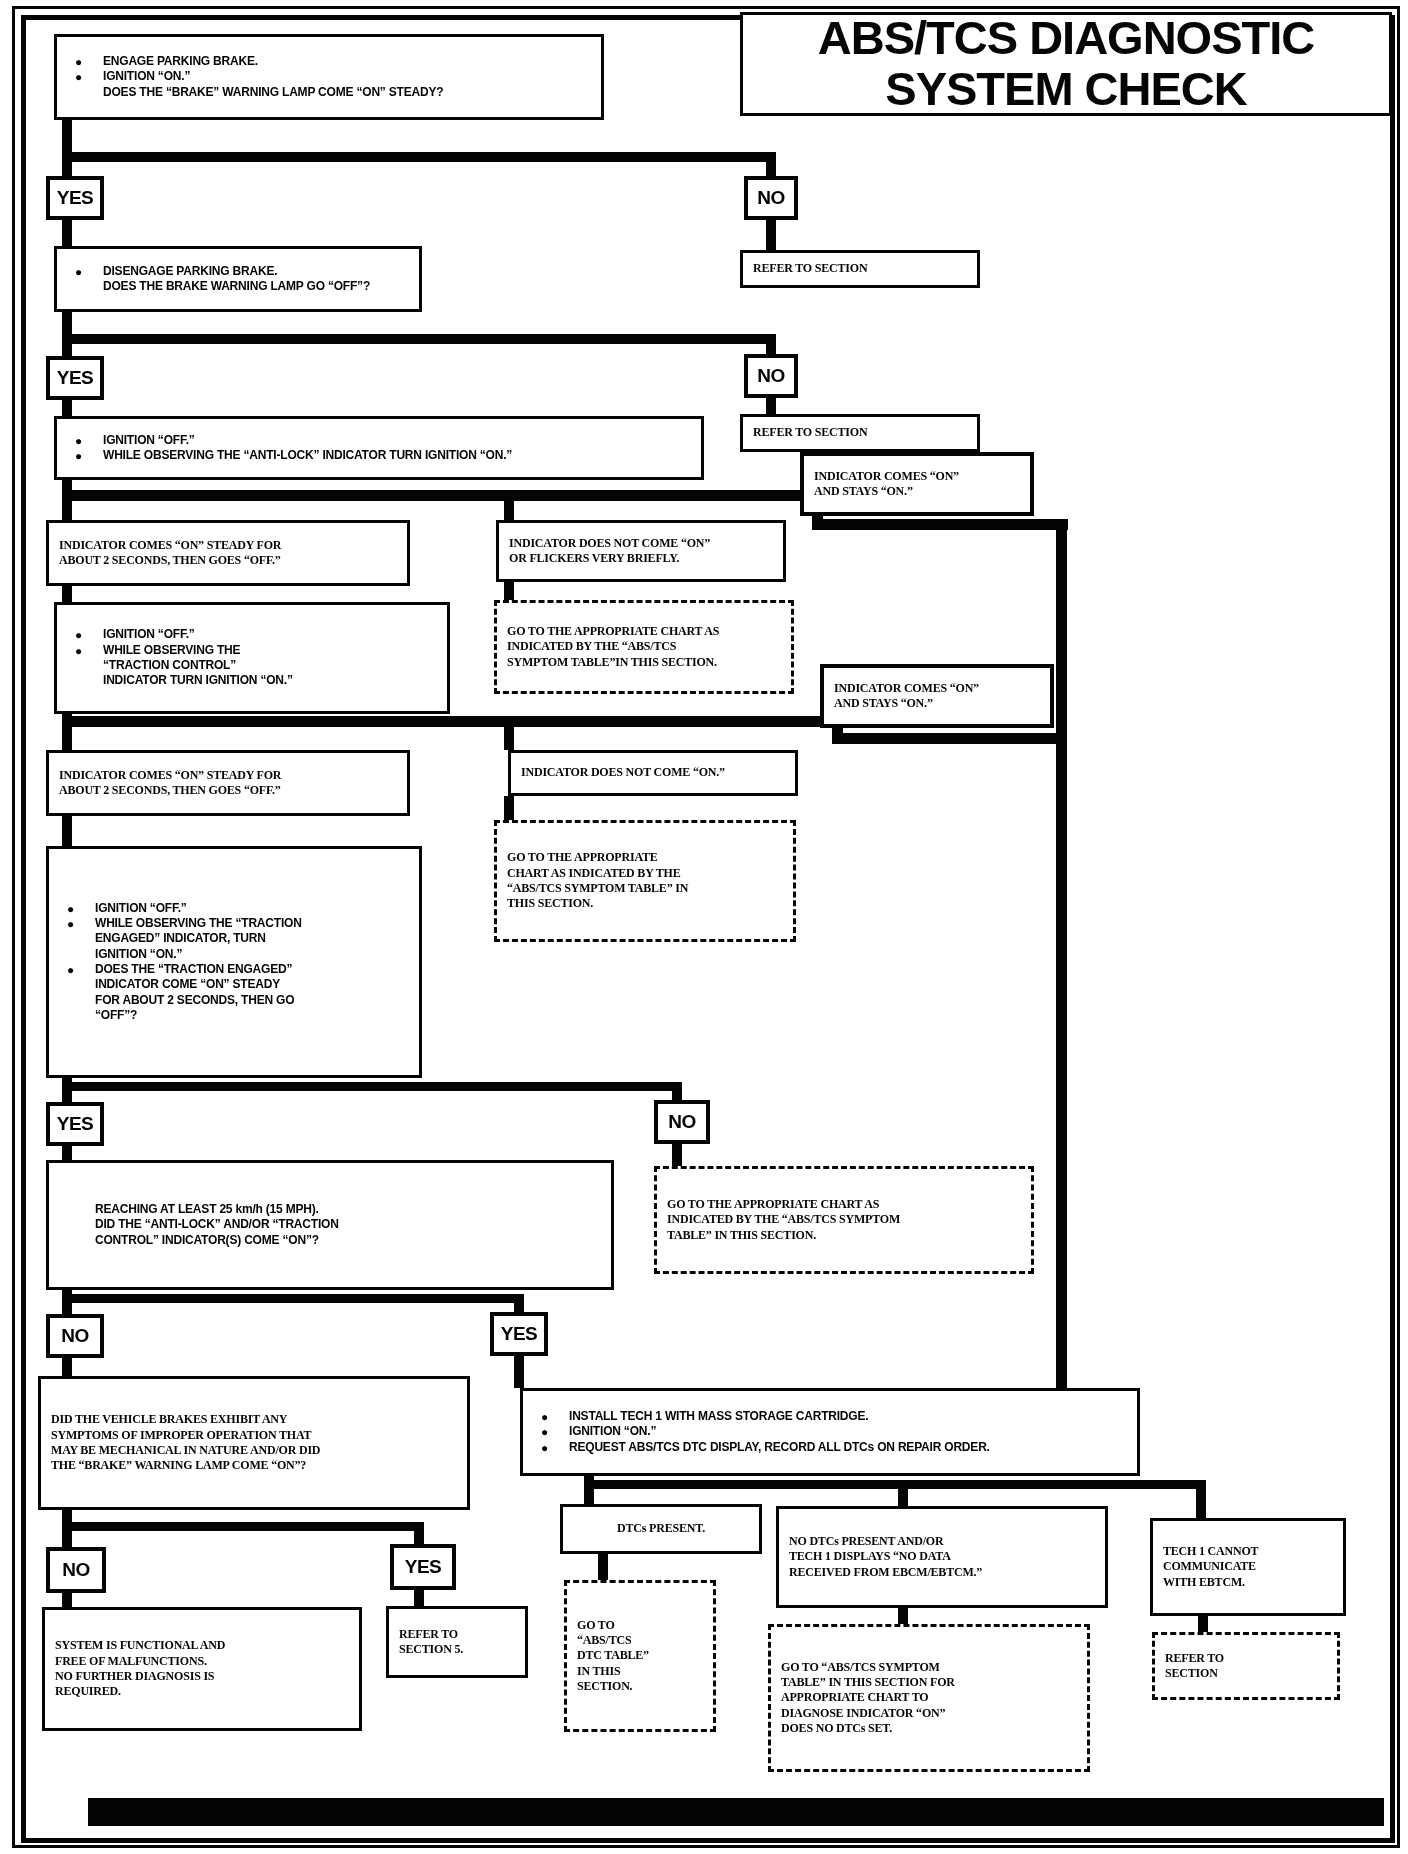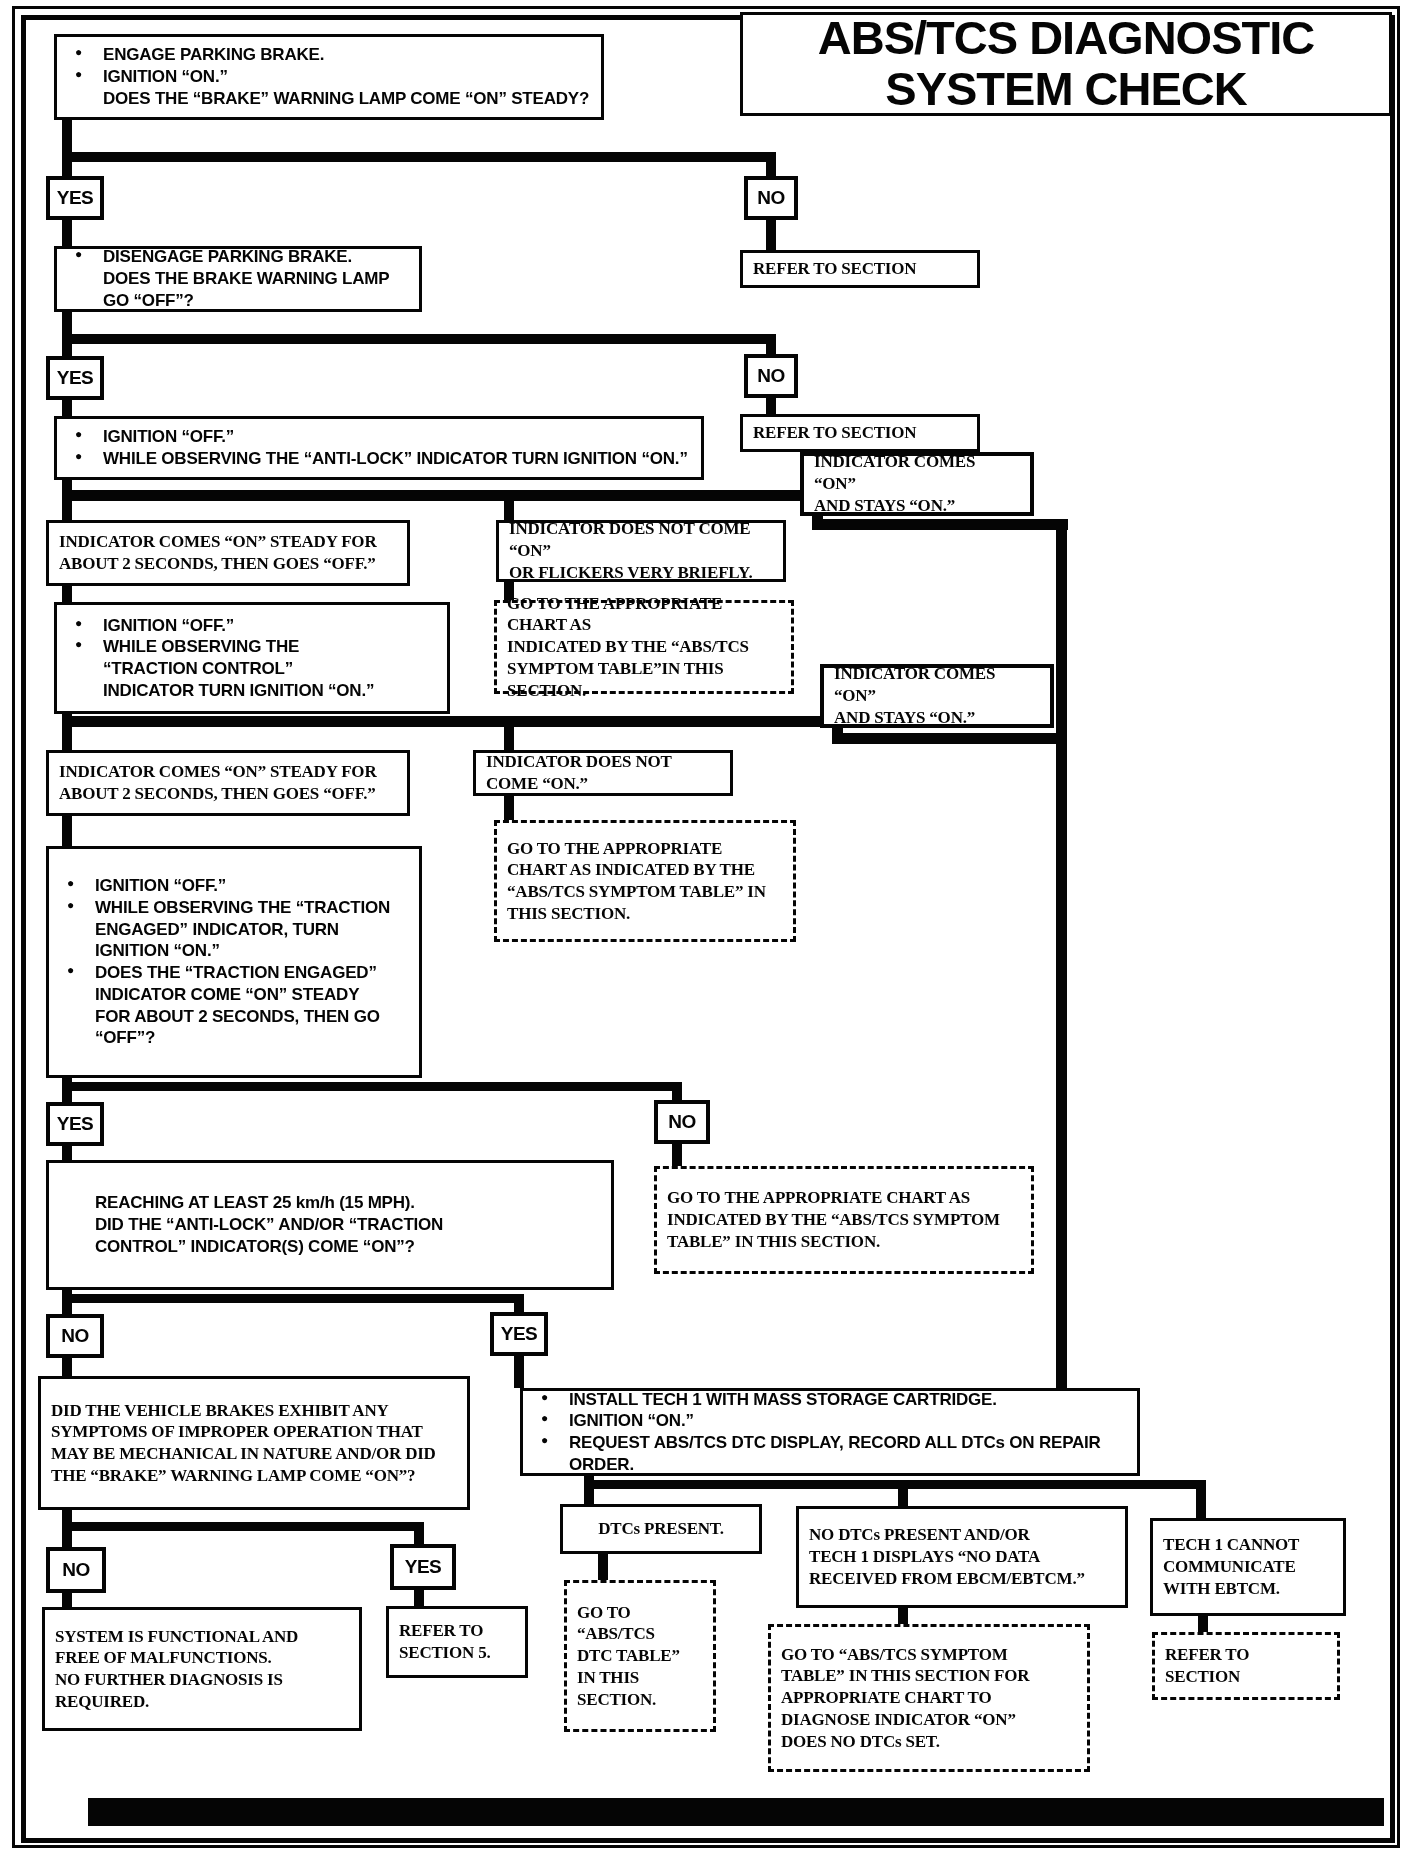--- a/index.html
+++ b/index.html
@@ -2,21 +2,21 @@
 <html><head>
 <meta charset="utf-8">
 <style>
   html,body{margin:0;padding:0;background:#e8e8e6;}
   #page{position:relative;width:1408px;height:1854px;background:#ffffff;overflow:hidden;
         font-family:"Liberation Sans",sans-serif;color:#050505;}
   .frame{position:absolute;border:3px solid #050505;pointer-events:none;}
   .frame.inner{border-width:5px;}
   .conn{position:absolute;background:#050505;}
   .node{position:absolute;box-sizing:border-box;background:#fff;border:3px solid #050505;
-        font-weight:700;font-size:17px;line-height:1.28;letter-spacing:-0.2px;
+        font-weight:700;font-size:12px;line-height:1.28;letter-spacing:-0.2px;
         padding:7px 10px;display:flex;flex-direction:column;justify-content:center;}
   .node.dashed{border:3px dashed #050505;}
   .node.heavy{border-width:4px;}
   .node ul{margin:0;padding:0;list-style:none;}
   .node li{position:relative;}
   .node li.b{padding-left:36px;}
   .node li.b::before{content:"●";position:absolute;left:8px;top:1px;font-size:12px;}
   .node li.c{padding-left:36px;}
   .node li.p{padding-left:0;font-family:Liberation Serif, serif;}
   .node.center{text-align:center;}
@@ -138,21 +138,21 @@
   <div class="conn" style="left:62px;top:714px;width:10px;height:36px;"></div>
   <div class="conn" style="left:62px;top:716px;width:764px;height:11px;"></div>
   <div class="conn" style="left:504px;top:727px;width:10px;height:23px;"></div>
 
   <div class="node" style="left:46px;top:750px;width:364px;height:66px;">
       <ul>
         <li class="p">INDICATOR COMES “ON” STEADY FOR</li>
         <li class="p">ABOUT 2 SECONDS, THEN GOES “OFF.”</li>
       </ul>
     </div>
-  <div class="node" style="left:473px;top:750px;width:260px;height:46px;justify-content:center;">
+  <div class="node" style="left:508px;top:750px;width:290px;height:46px;justify-content:center;">
       <ul>
         <li class="p">INDICATOR DOES NOT COME “ON.”</li>
       </ul>
     </div>
   <div class="node heavy" style="left:820px;top:664px;width:234px;height:64px;">
       <ul>
         <li class="p">INDICATOR COMES “ON”</li>
         <li class="p">AND STAYS “ON.”</li>
       </ul>
     </div>
@@ -235,21 +235,21 @@
   <div class="conn" style="left:584px;top:1480px;width:622px;height:9px;"></div>
   <div class="conn" style="left:584px;top:1489px;width:10px;height:15px;"></div>
   <div class="conn" style="left:898px;top:1489px;width:10px;height:17px;"></div>
   <div class="conn" style="left:1196px;top:1489px;width:10px;height:29px;"></div>
 
   <div class="node center" style="left:560px;top:1504px;width:202px;height:50px;">
       <ul>
         <li class="p">DTCs PRESENT.</li>
       </ul>
     </div>
-  <div class="node" style="left:796px;top:1506px;width:332px;height:102px;">
+  <div class="node" style="left:776px;top:1506px;width:332px;height:102px;">
       <ul>
         <li class="p">NO DTCs PRESENT AND/OR</li>
         <li class="p">TECH 1 DISPLAYS “NO DATA</li>
         <li class="p">RECEIVED FROM EBCM/EBTCM.”</li>
       </ul>
     </div>
   <div class="node" style="left:1150px;top:1518px;width:196px;height:98px;">
       <ul>
         <li class="p">TECH 1 CANNOT</li>
         <li class="p">COMMUNICATE</li>

